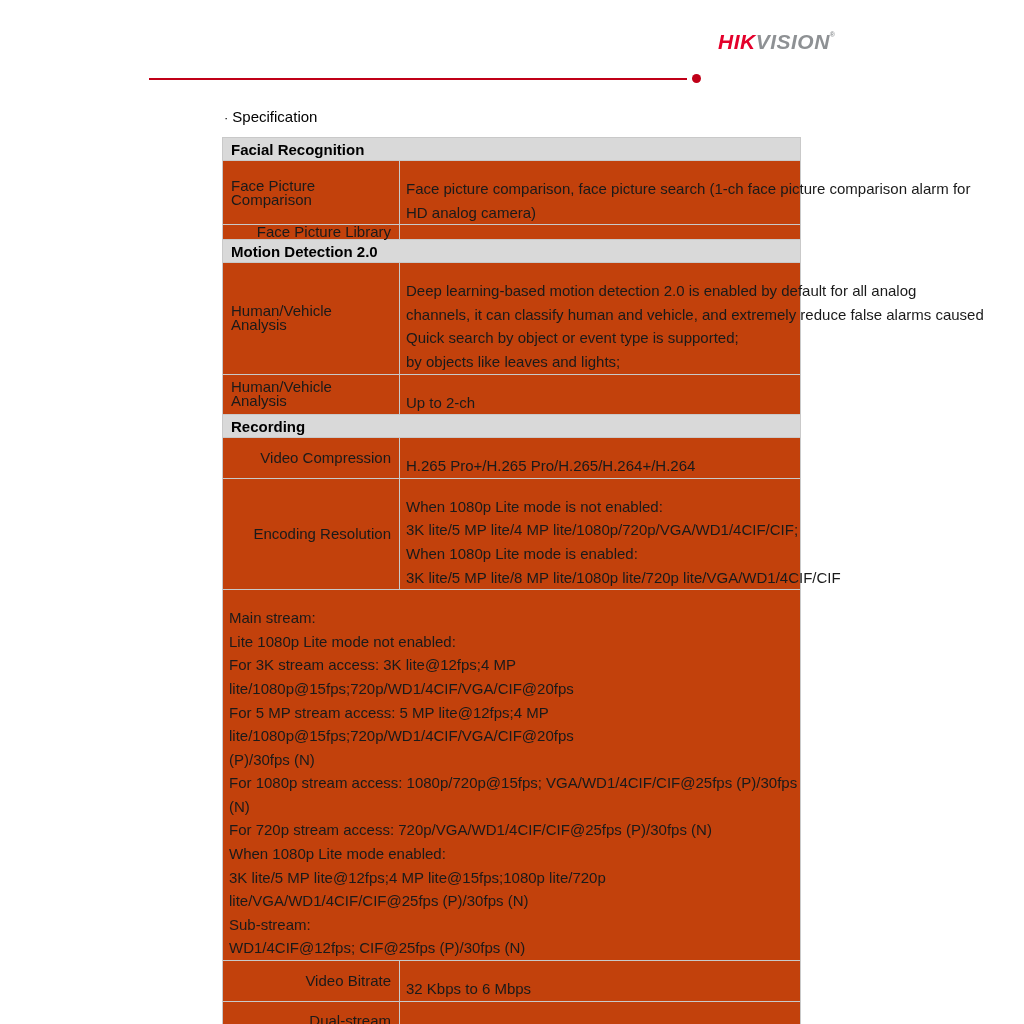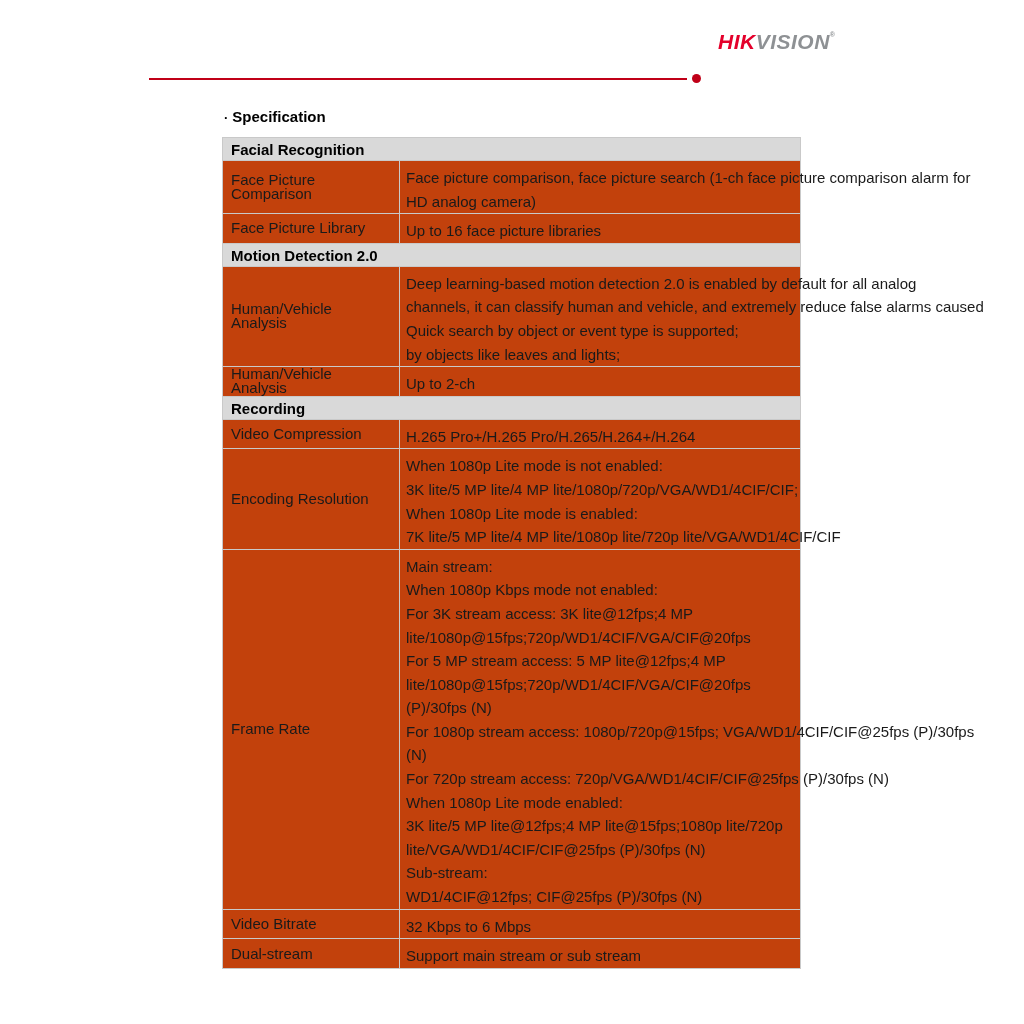--- a/index.html
+++ b/index.html
@@ -64,21 +64,21 @@
     background: var(--rule_red);
   }
 
   
   .title {
     position: absolute;
     left: 224px;
     top: 108px;
     margin: 0;
     font-size: 15px;
-    font-weight: bold;
+    font-weight: normal;
     color: #000;
     white-space: nowrap;
   }
   .title .bullet { font-size: 13px; margin-right: 4px; }
 
   
   .spec-table {
     position: absolute;
     left: 222px;
     top: 137px;
@@ -102,25 +102,26 @@
     display: flex;
     border-bottom: 1px solid var(--border_gray);
   }
   .t-label {
     width: 177px;
     min-width: 177px;
     padding: 0 8px;
     border-right: 1px solid var(--border_gray);
     display: flex;
     align-items: center;
+    justify-content: flex-end;
   }
   .t-label-text { line-height: 14px; }
   .t-value {
     flex: 1;
-    padding: 5px 8px 0 6px;
+    padding: 16px 8px 0 6px;
   }
   .line {
     line-height: 23.6px;
     white-space: nowrap;
   }
 </style>
 </head>
 <body>
 
 <div class="page">
@@ -143,23 +144,20 @@
         </div>
     <div class="t-value">
           <div class="line">Face picture comparison, face picture search (1-ch face picture comparison alarm for</div>
           <div class="line">HD analog camera)</div>
         </div>
   </div>
 
   <div class="t-row">
     <div class="t-label">
           <span class="t-label-text">Face Picture Library</span>
-        </div>
-    <div class="t-value">
-          <div class="line">Up to 16 face picture libraries</div>
         </div>
   </div>
 
   <div class="t-header"><span class="t-header-label">Motion Detection 2.0</span></div>
 
   <div class="t-row">
     <div class="t-label">
           <span class="t-label-text">Human/Vehicle Analysis</span>
         </div>
     <div class="t-value">
@@ -192,31 +190,28 @@
   </div>
 
   <div class="t-row">
     <div class="t-label">
           <span class="t-label-text">Encoding Resolution</span>
         </div>
     <div class="t-value">
           <div class="line">When 1080p Lite mode is not enabled:</div>
           <div class="line">3K lite/5 MP lite/4 MP lite/1080p/720p/VGA/WD1/4CIF/CIF;</div>
           <div class="line">When 1080p Lite mode is enabled:</div>
-          <div class="line">7K lite/5 MP lite/4 MP lite/1080p lite/720p lite/VGA/WD1/4CIF/CIF</div>
-        </div>
-  </div>
-
-  <div class="t-row">
-    <div class="t-label">
-          <span class="t-label-text">Frame Rate</span>
-        </div>
+          <div class="line">3K lite/5 MP lite/8 MP lite/1080p lite/720p lite/VGA/WD1/4CIF/CIF</div>
+        </div>
+  </div>
+
+  <div class="t-row">
     <div class="t-value">
           <div class="line">Main stream:</div>
-          <div class="line">When 1080p Kbps mode not enabled:</div>
+          <div class="line">Lite 1080p Lite mode not enabled:</div>
           <div class="line">For 3K stream access: 3K lite@12fps;4 MP</div>
           <div class="line">lite/1080p@15fps;720p/WD1/4CIF/VGA/CIF@20fps</div>
           <div class="line">For 5 MP stream access: 5 MP lite@12fps;4 MP</div>
           <div class="line">lite/1080p@15fps;720p/WD1/4CIF/VGA/CIF@20fps</div>
           <div class="line">(P)/30fps (N)</div>
           <div class="line">For 1080p stream access: 1080p/720p@15fps; VGA/WD1/4CIF/CIF@25fps (P)/30fps</div>
           <div class="line">(N)</div>
           <div class="line">For 720p stream access: 720p/VGA/WD1/4CIF/CIF@25fps (P)/30fps (N)</div>
           <div class="line">When 1080p Lite mode enabled:</div>
           <div class="line">3K lite/5 MP lite@12fps;4 MP lite@15fps;1080p lite/720p</div>

